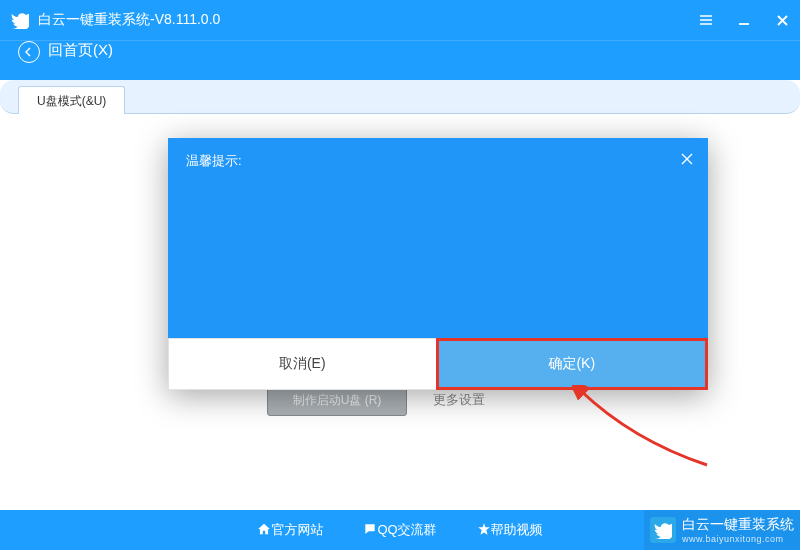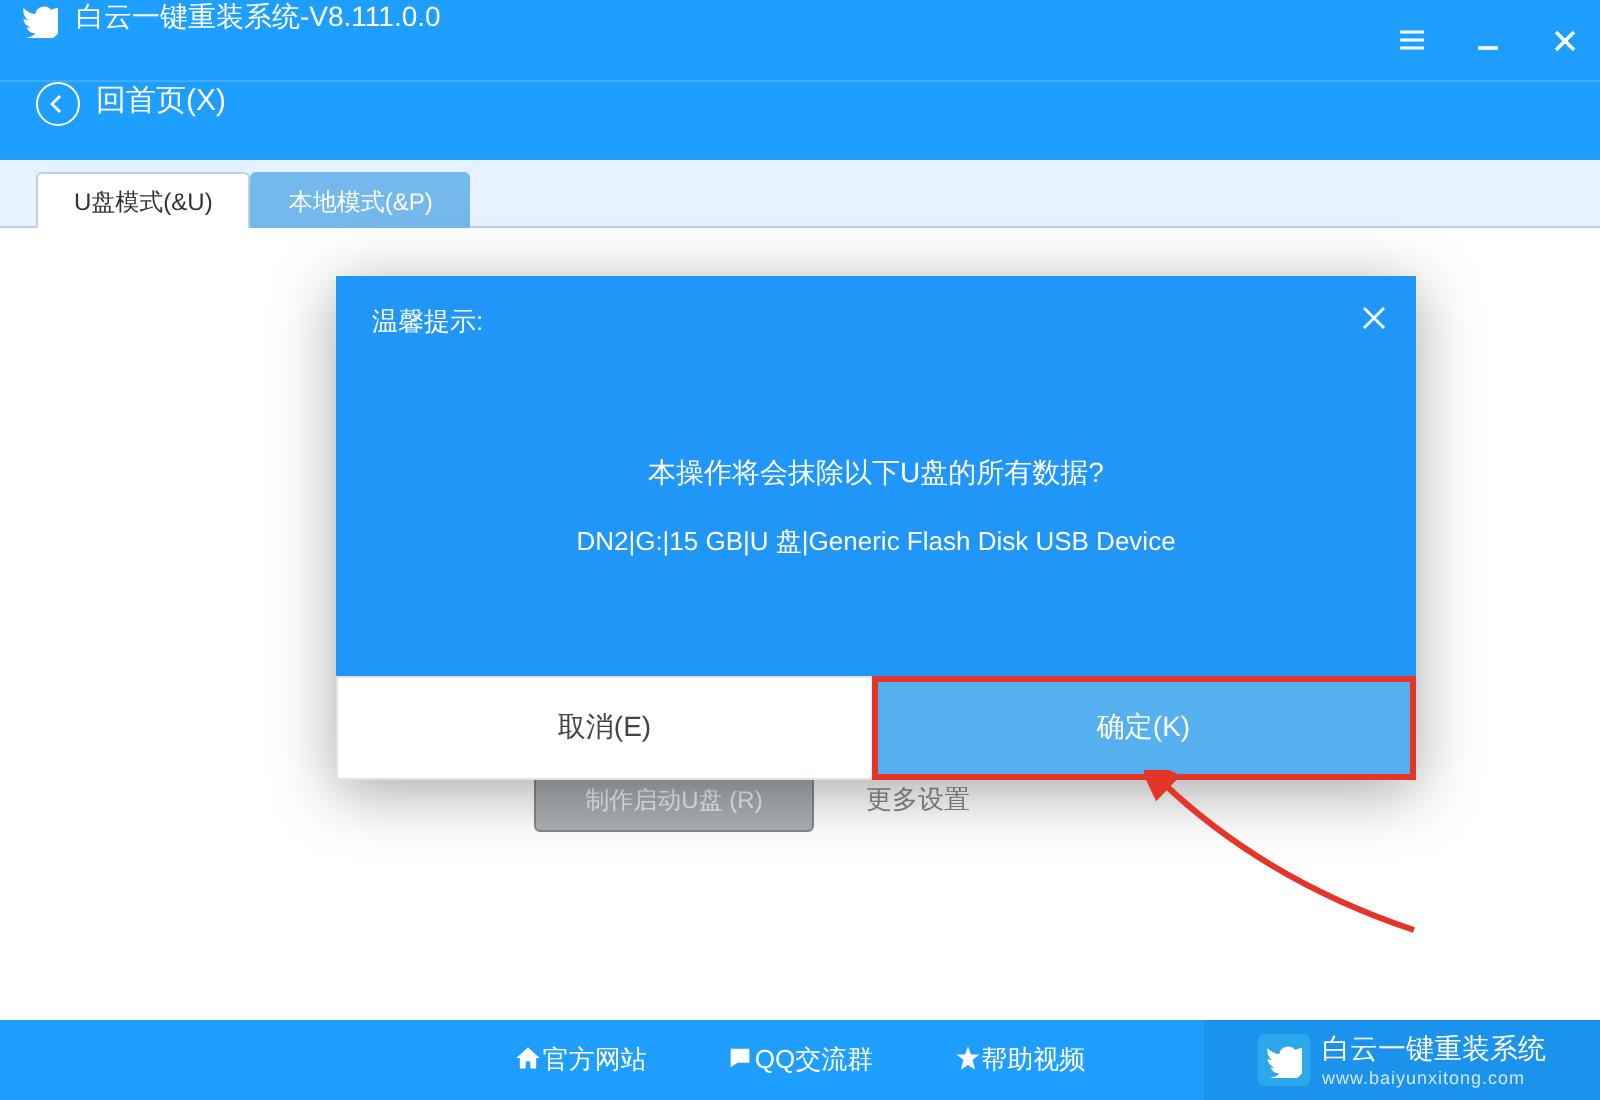--- a/index.html
+++ b/index.html
@@ -1,39 +1,39 @@
 <!DOCTYPE html>
 <html><head>
 <meta charset="utf-8">
 <style>
   * { margin: 0; padding: 0; box-sizing: border-box; font-family: "Microsoft YaHei", Arial, sans-serif; }
   body { width: 800px; height: 550px; overflow: hidden; position: relative; background: #fff; }
 
-  .titlebar { height: 40px; background: #1e9fff; display: flex; padding: 0 10px; color: #fff; }
+  .titlebar { height: 40px; background: #1e9fff; display: flex; align-items: center; padding: 0 10px; color: #fff; }
   .titlebar .logo { width: 20px; height: 20px; margin-right: 8px; display:flex; align-items:center; justify-content:center; }
   .titlebar .title { font-size: 14px; flex: 1; }
   .titlebar .winbtns { display:flex; gap:22px; align-items:center; }
   .titlebar .winbtn { width:16px; height:16px; display:flex; align-items:center; justify-content:center; cursor:pointer; }
 
   .backbar { height: 40px; background:#1e9fff; display:flex; align-items:flex-start; padding:0 18px; color:#fff; font-size:15px; border-top:1px solid rgba(255,255,255,0.15);}
   .backbar .circ { width:22px; height:22px; border:1px solid #fff; border-radius:50%; display:flex; align-items:center; justify-content:center; margin-right:8px; }
 
-  .tabstrip { height: 34px; background:#e6f2ff; border-bottom:1px solid #b8d4ec; display:flex; padding-left:18px; }
+  .tabstrip { height: 34px; background:#e6f2ff; border-bottom:1px solid #b8d4ec; display:flex; padding-left:18px;border-radius:14px; }
   .tab { padding:0 18px; height:28px; margin-top:6px; line-height:28px; font-size:12px; border:1px solid #b8d4ec; border-bottom:none; border-top-left-radius:3px; border-top-right-radius:3px; cursor:pointer; }
   .tab.active { background:#fff; color:#333; }
   .tab.inactive { background:#73b9eb; color:#fff; border-color:#73b9eb; }
 
   .content { position:relative; height:396px; background:#fff; }
   .bgbtns { position:absolute; left:50%; top:270px; transform:translateX(-50%); display:flex; gap:26px; }
   .bgbtn1 { width:140px; height:32px; background:#aab0b5; color:#eee; border:1px solid #888; border-radius:3px; font-size:12px; display:flex; align-items:center; justify-content:center; }
   .bgbtn2 { width:100px; height:32px; color:#888; border:none; background:none; font-size:13px; display:flex; align-items:center; }
 
   .footer { height:40px; background:#1e9fff; display:flex; align-items:center; justify-content:center; gap:40px; color:#fff; font-size:13px; position:relative;}
   .footer .fitem { display:flex; align-items:center; gap:0; cursor:pointer; }
-  .footer .brand { position:absolute; right:0; bottom:0; height:40px; display:flex; align-items:center; background:rgba(0,0,0,0.08); padding:0 27px; gap:6px; }
+  .footer .brand { position:absolute; right:0; bottom:0; height:40px; display:flex; align-items:center; background:rgba(0,0,0,0.08); padding:0 6px; gap:6px; }
   .footer .brand .sub { font-size:9px; color:#cfe8ff; letter-spacing:0.5px; }
 
   
   .modal { position:absolute; left:168px; top:138px; width:540px; background:#fff; box-shadow:0 6px 30px rgba(0,0,0,0.35); }
   .modal-top { height:200px; background:#2096f9; color:#fff; padding:14px 18px; position:relative; }
   .modal-title { font-size:13px; }
   .modal-close { position:absolute; right:14px; top:14px; cursor:pointer; }
   .modal-body { text-align:center; margin-top:48px; font-size:14px; line-height:2.6; }
   .modal-line2 { font-size:13px; }
   .modal-actions { display:flex; height:52px; }
@@ -76,21 +76,20 @@
   <span class="circ">
     <svg width="12" height="12" viewBox="0 0 12 12">
         <path fill="none" stroke="#fff" stroke-width="1.4" d="M7 2L3 6l4 4"></path>
       </svg>
   </span>
   <span>回首页(X)</span>
 </div>
 
 <div class="tabstrip">
   <div class="tab active">U盘模式(&amp;U)</div>
-  <div class="tab inactive">本地模式(&amp;P)</div>
 </div>
 
 <div class="content">
   <div class="bgbtns">
     <div class="bgbtn1">制作启动U盘 (R)</div>
     <div class="bgbtn2">更多设置</div>
   </div>
 </div>
 
 <div class="footer">
@@ -126,24 +125,20 @@
 </div>
 
 <div class="modal">
   <div class="modal-top">
     <div class="modal-title">温馨提示:</div>
     <span class="modal-close">
       <svg width="14" height="14" viewBox="0 0 14 14">
           <path stroke="#fff" stroke-width="1.4" d="M2 2l10 10M12 2L2 12"></path>
         </svg>
     </span>
-    <div class="modal-body">
-      <div>本操作将会抹除以下U盘的所有数据?</div>
-      <div class="modal-line2">DN2|G:|15 GB|U 盘|Generic Flash Disk USB Device</div>
-    </div>
   </div>
   <div class="modal-actions">
     <div class="modal-cancel">取消(E)</div>
     <div class="modal-ok-wrap">
       <div class="modal-ok">确定(K)</div>
     </div>
   </div>
 </div>
 
 <svg class="arrow" width="150" height="100">

